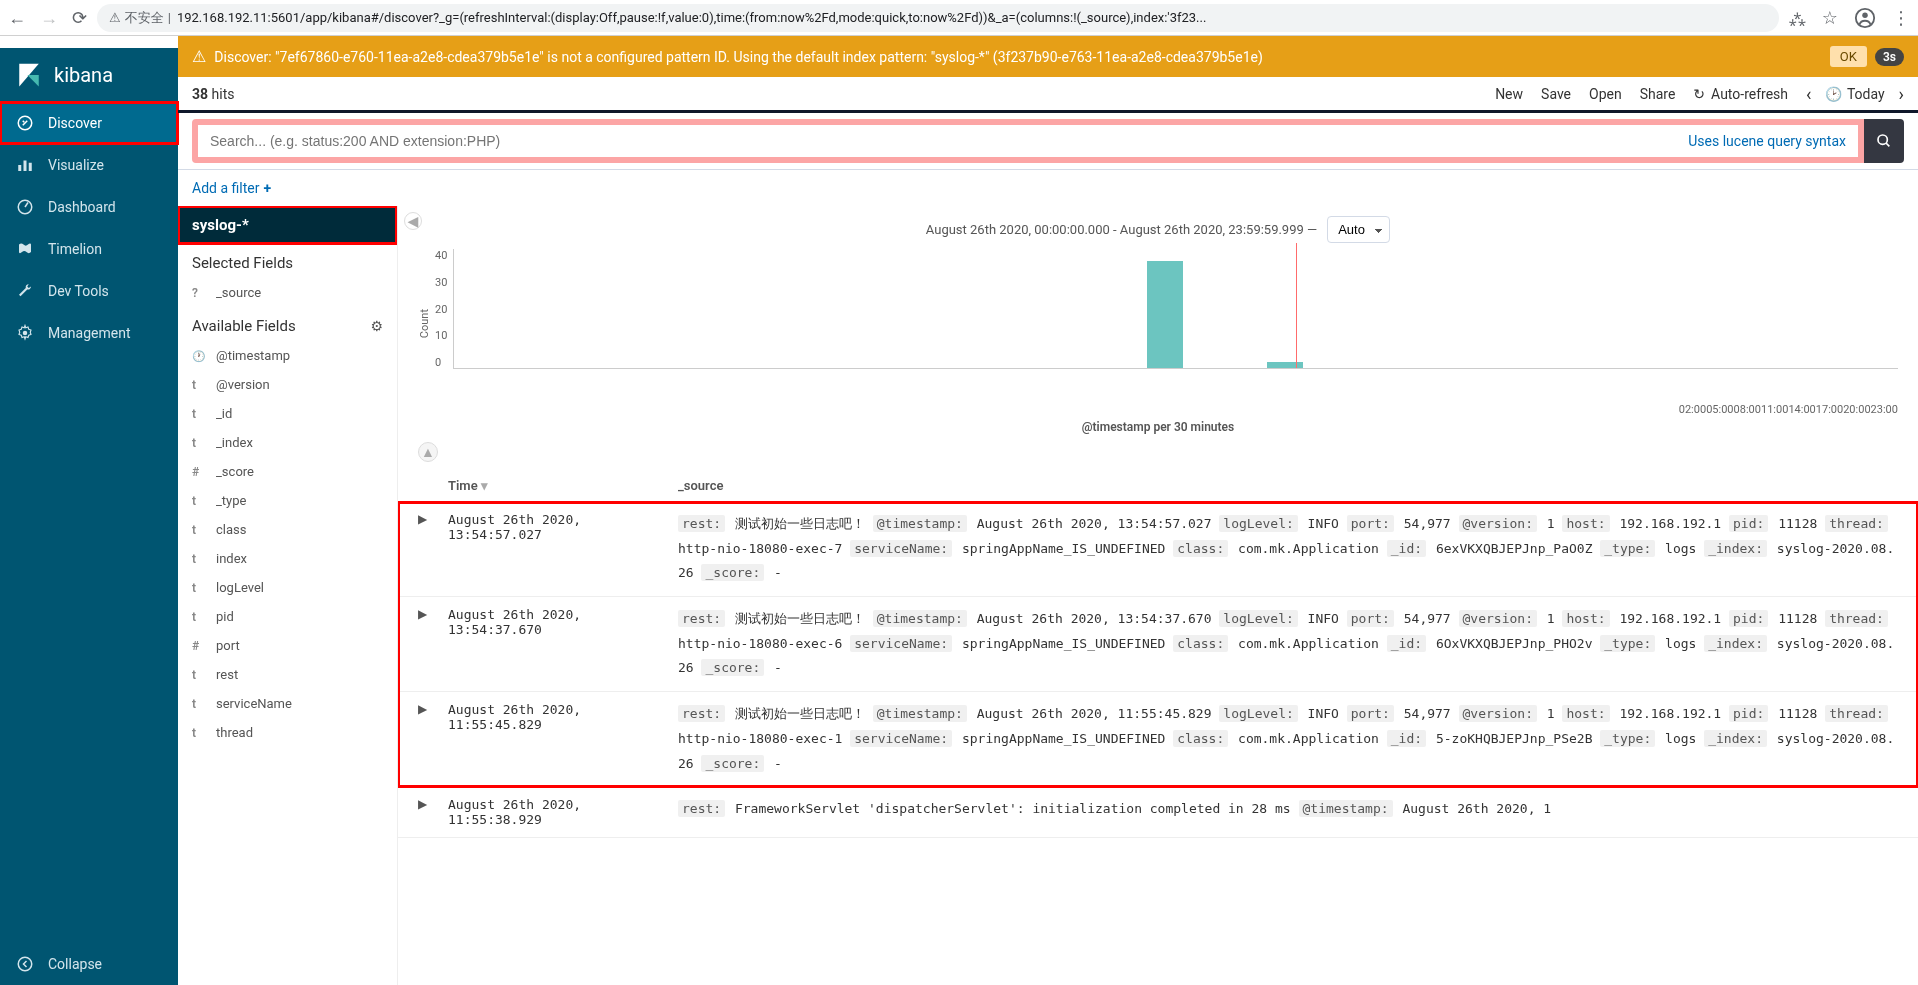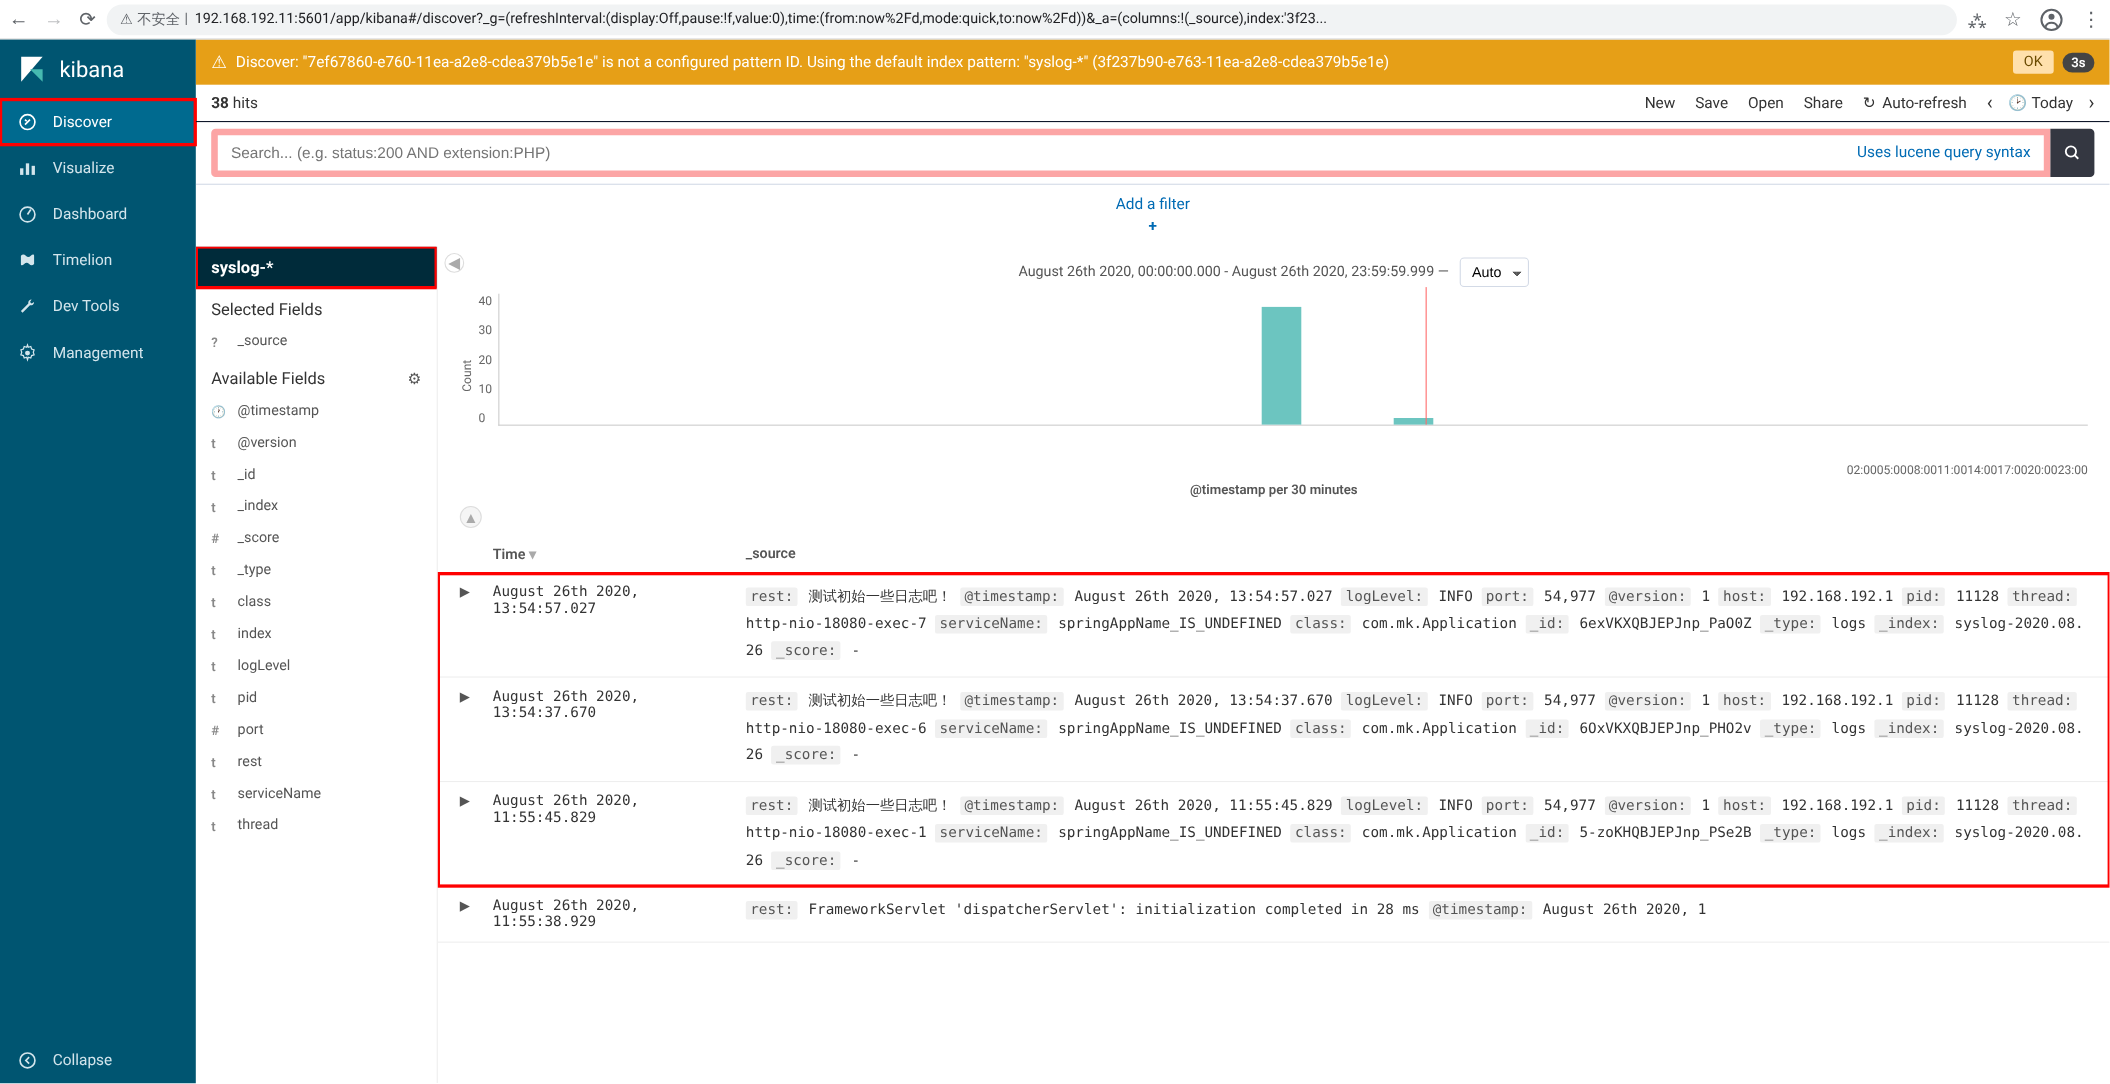--- a/index.html
+++ b/index.html
@@ -12,61 +12,61 @@
 .addrbar { flex: 1; display: flex; align-items: center; gap: 6px; background: #f1f3f4; border-radius: 14px; padding: 4px 12px; height: 28px; color: #5f6368; font-size: 13px; }
 .addrbar .insecure { display: flex; align-items: center; gap: 4px; }
 .addrbar .url { flex: 1; overflow: hidden; white-space: nowrap; text-overflow: ellipsis; color: #202124; }
 .browser-right { display: flex; gap: 16px; align-items: center; color: #5f6368; }
 .browser-right span { font-size: 18px; }
 
 
 .app { display: flex; height: calc(100vh - 36px); }
 
 
-.sidebar { width: 178px; background: #005571; color: #fff; display: flex; flex-direction: column; }
+.sidebar { width: 178px; background: #005571; color: #fff; display: flex; flex-direction: column; margin-top: 12px; }
 .sidebar-logo { display: flex; align-items: center; gap: 12px; padding: 14px 16px; font-size: 20px; }
 .sidebar-logo .logo-icon { width: 26px; height: 26px; }
 .sidebar-item { display: flex; align-items: center; gap: 14px; padding: 12px 16px; cursor: pointer; color: #d3e5ec; }
 .sidebar-item.active { background: #006a8f; color: #fff; }
 .sidebar-item .nav-icon { width: 18px; height: 18px; display: flex; align-items: center; justify-content: center; }
 .sidebar-spacer { flex: 1; }
 .sidebar-collapse { display: flex; align-items: center; gap: 14px; padding: 12px 16px; cursor: pointer; color: #d3e5ec; }
 .red-highlight { outline: 3px solid #ff0000; outline-offset: -2px; }
 
 
 .content { flex: 1; display: flex; flex-direction: column; overflow: hidden; }
 
 
 .banner { background: #e69f17; color: #fff; padding: 10px 14px; display: flex; align-items: center; gap: 8px; }
 .banner .warn-icon { font-size: 16px; }
 .banner .banner-text { flex: 1; }
 .banner .ok-btn { background: #ffe0ac; color: #6a4a00; padding: 3px 10px; border-radius: 3px; font-weight: 400; font-size: 13px; }
 .banner .timer { background: #444; color: #fff; padding: 2px 8px; border-radius: 10px; font-size: 12px; font-weight: 600; }
 
 
-.topbar { display: flex; align-items: center; padding: 6px 14px; gap: 18px; border-bottom: 1px solid #0f172a; }
+.topbar { display: flex; align-items: center; padding: 6px 14px; gap: 18px; border-bottom: 3px solid #0f172a; }
 .hits { font-size: 14px; color: #333; }
 .hits b { font-weight: 700; }
 .topbar-spacer { flex: 1; }
 .toplink { color: #333; cursor: pointer; font-size: 14px; }
 .toplink-group { display: flex; align-items: center; gap: 18px; }
 .refresh { display: flex; align-items: center; gap: 6px; }
 .today-nav { display: flex; align-items: center; gap: 14px; }
 .chev { font-size: 18px; color: #333; cursor: pointer; }
 
 
 .searchbar { display: flex; padding: 6px 14px; gap: 0; align-items: stretch; border-bottom: 1px solid #d3dae6; }
 .searchbox { flex: 1; border: 6px solid #fca5a5; border-radius: 4px 0 0 4px; padding: 8px 12px; display: flex; align-items: center; justify-content: space-between; }
 .searchbox input { border: none; outline: none; font-size: 14px; flex: 1; background: transparent; }
 .lucene-link { color: #006bb4; font-size: 14px; cursor: pointer; }
 .search-btn { background: #343741; color: #fff; width: 40px; display: flex; align-items: center; justify-content: center; border-radius: 0 4px 4px 0; cursor: pointer; }
 
 
 .filterrow { padding: 10px 14px; }
-.addfilter { color: #006bb4; cursor: pointer; font-size: 14px; display: flex; align-items: center; gap: 4px; flex-direction: column; }
+.addfilter { color: #006bb4; cursor: pointer; font-size: 14px; display: flex; align-items: center; gap: 4px; }
 
 
 .main-panel { flex: 1; display: flex; overflow: hidden; }
 
 
 .fields-panel { width: 220px; background: #fff; overflow-y: auto; border-right: 1px solid #eee; }
 .index-pattern { background: #002b3a; color: #fff; padding: 10px 14px; font-weight: 700; font-size: 15px; }
 .fields-section-title { padding: 10px 14px 6px; font-size: 15px; color: #333; }
 .fields-section-title.available { display: flex; align-items: center; justify-content: space-between; }
 .field-item { display: flex; align-items: center; gap: 10px; padding: 7px 14px; cursor: pointer; color: #555; font-size: 13px; }

